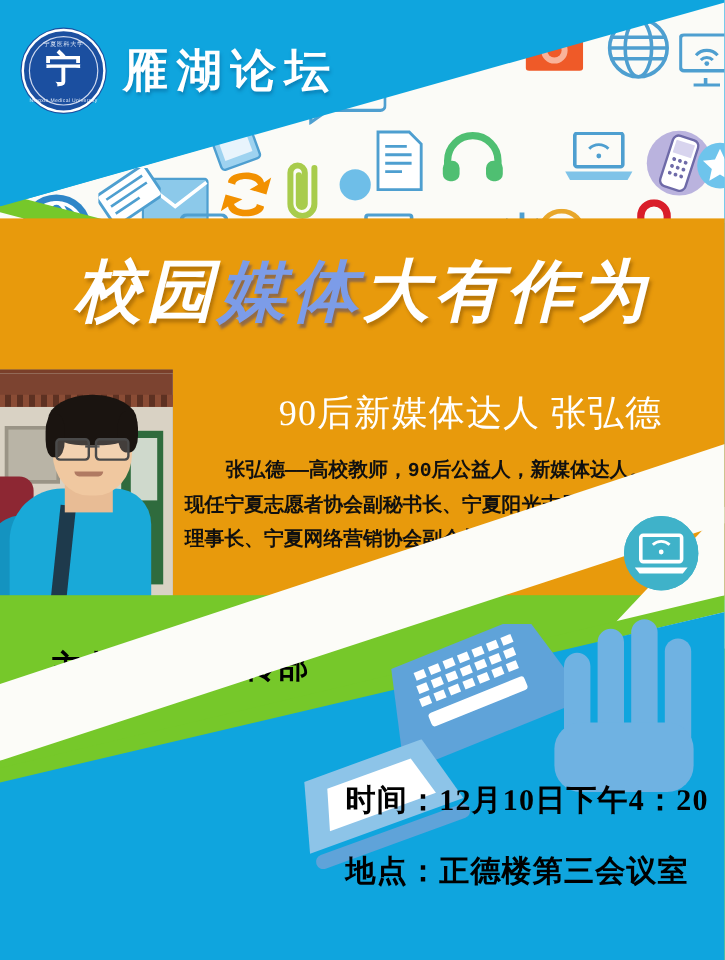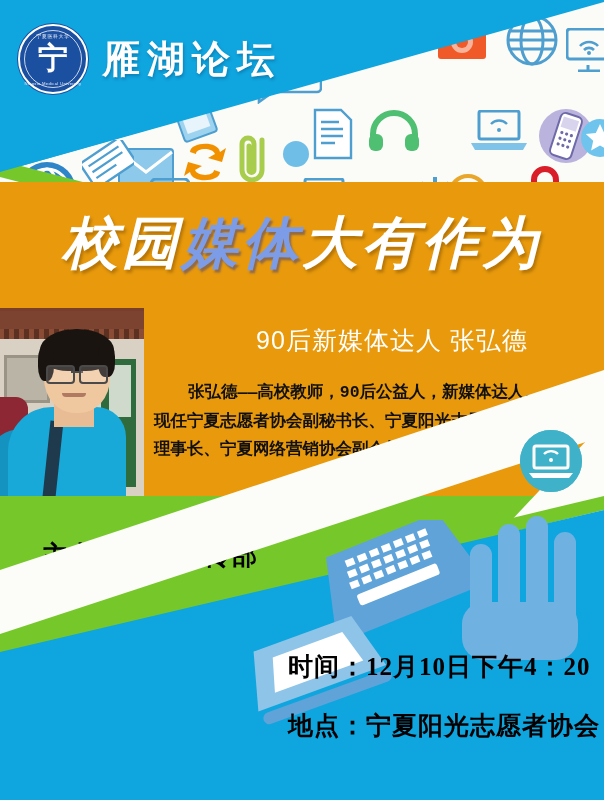--- a/index.html
+++ b/index.html
@@ -122,22 +122,22 @@
   .ph-hair3{position:absolute;left:98px;top:32px;width:17px;height:34px;background:#1a1410;border-radius:40%;}
   .ph-gl{position:absolute;left:46px;top:54px;width:62px;height:15px;}
   .ph-gl i{position:absolute;top:0;width:25px;height:15px;border:2px solid #4a4a4a;border-radius:4px;background:rgba(255,255,255,.18);}
   .ph-gl i.l{left:0;} .ph-gl i.r{right:0;}
   .ph-gl b{position:absolute;left:25px;top:6px;width:12px;height:2px;background:#4a4a4a;}
   .ph-mouth{position:absolute;left:62px;top:82px;width:24px;height:4px;background:#b07a62;border-radius:0 0 8px 8px;}
 
   .subtitle{
     position:absolute;left:180px;top:142px;width:424px;
     text-align:center;color:#FFFFFF;
-    font-family:Liberation Sans, sans-serif;
-    font-size:25px;font-weight:500;letter-spacing:1px;white-space:nowrap;
+    font-family:Liberation Serif, serif;
+    font-size:30px;font-weight:500;letter-spacing:1px;white-space:nowrap;
   }
   .bio{
     position:absolute;left:152px;top:196px;width:444px;
     color:#101010;
     font-family:"Liberation Serif","DejaVu Serif",serif;
     font-size:16.5px;line-height:1.62;font-weight:bold;
     text-align:justify;
   }
   .bio p{margin:2px;font-family:Liberation Mono, monospace;}
   .bio p.first{text-indent:34px;}
@@ -536,16 +536,16 @@
       <circle cx="31" cy="31" r="31" fill="#3FB2C9"></circle>
       <rect x="14" y="16" width="34" height="22" rx="2" fill="none" stroke="#ffffff" stroke-width="3"></rect>
       <path d="M9 43 h44 l-4 5 h-36 z" fill="#ffffff"></path>
       <path d="M24 24 a10 10 0 0 1 14 0" fill="none" stroke="#ffffff" stroke-width="2.4"></path>
       <circle cx="31" cy="30" r="2" fill="#ffffff"></circle>
     </svg>
   </div>
 
   <div class="footer-info">
     <div class="line">时间：12月10日下午4：20</div>
-    <div class="line">地点：宁夏阳光志愿者协会</div>
+    <div class="line">地点：正德楼第三会议室</div>
   </div>
 
 </div>
 
 </body></html>

